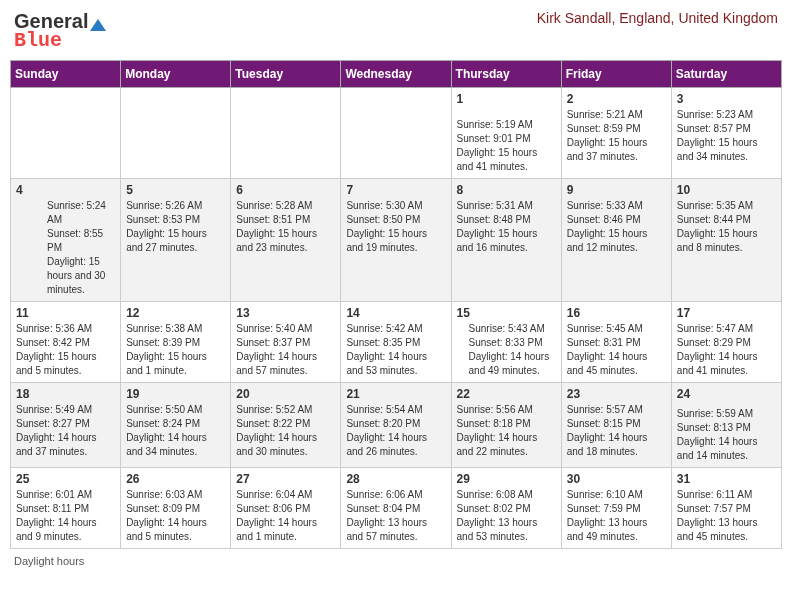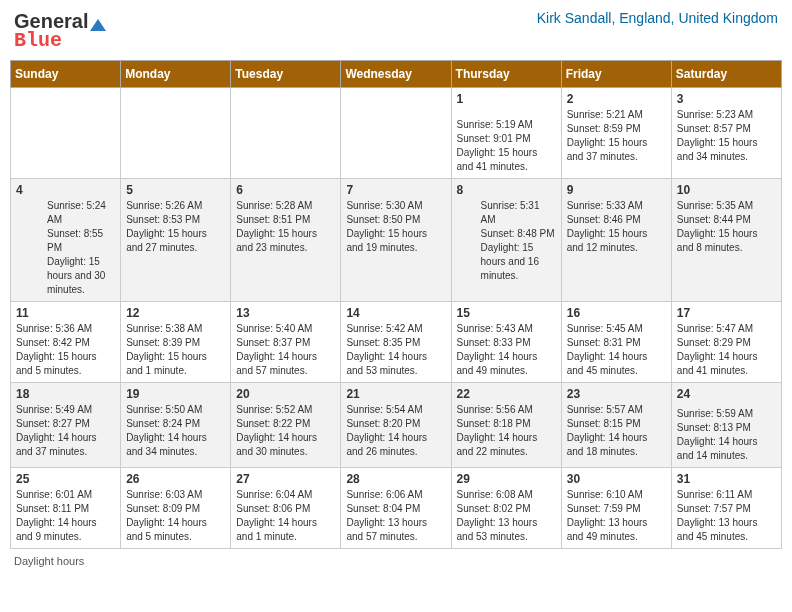--- a/index.html
+++ b/index.html
@@ -25,28 +25,28 @@
     .title-area {
       text-align: right;
     }
     .month-title {
       font-size: 36px;
       font-weight: normal;
       color: #333;
     }
     .location {
       font-size: 14px;
-      color: #0369a1;
+      color: #7f1d1d;
     }
     .calendar-table {
       width: 100%;
       border-collapse: collapse;
     }
     .calendar-table th {
-      background: #a16207;
+      background: #701a75;
       color: #fff;
       font-size: 12px;
       font-weight: bold;
       padding: 6px 4px;
       text-align: left;
       border: 1px solid #aaa;
     }
     .calendar-table td {
       vertical-align: top;
       padding: 4px 5px;
@@ -153,21 +153,21 @@
 Daylight: 15 hours and 23 minutes.</div>
         </td>
         <td>
           <span class="day-num">7</span>
           <div class="day-info" style="white-space: pre-line;">Sunrise: 5:30 AM
 Sunset: 8:50 PM
 Daylight: 15 hours and 19 minutes.</div>
         </td>
         <td>
           <span class="day-num">8</span>
-          <div class="day-info" style="white-space: pre-line; margin-left: 24px;">Sunrise: 5:31 AM
+          <div class="day-info" style="white-space: pre-line;">Sunrise: 5:31 AM
 Sunset: 8:48 PM
 Daylight: 15 hours and 16 minutes.</div>
         </td>
         <td>
           <span class="day-num">9</span>
           <div class="day-info" style="white-space: pre-line;">Sunrise: 5:33 AM
 Sunset: 8:46 PM
 Daylight: 15 hours and 12 minutes.</div>
         </td>
         <td>
@@ -197,21 +197,21 @@
 Daylight: 14 hours and 57 minutes.</div>
         </td>
         <td>
           <span class="day-num">14</span>
           <div class="day-info" style="white-space: pre-line;">Sunrise: 5:42 AM
 Sunset: 8:35 PM
 Daylight: 14 hours and 53 minutes.</div>
         </td>
         <td>
           <span class="day-num">15</span>
-          <div class="day-info" style="white-space: pre-line;">Sunrise: 5:43 AM
+          <div class="day-info" style="white-space: pre-line; margin-left: 12px;">Sunrise: 5:43 AM
 Sunset: 8:33 PM
 Daylight: 14 hours and 49 minutes.</div>
         </td>
         <td>
           <span class="day-num">16</span>
           <div class="day-info" style="white-space: pre-line;">Sunrise: 5:45 AM
 Sunset: 8:31 PM
 Daylight: 14 hours and 45 minutes.</div>
         </td>
         <td>

